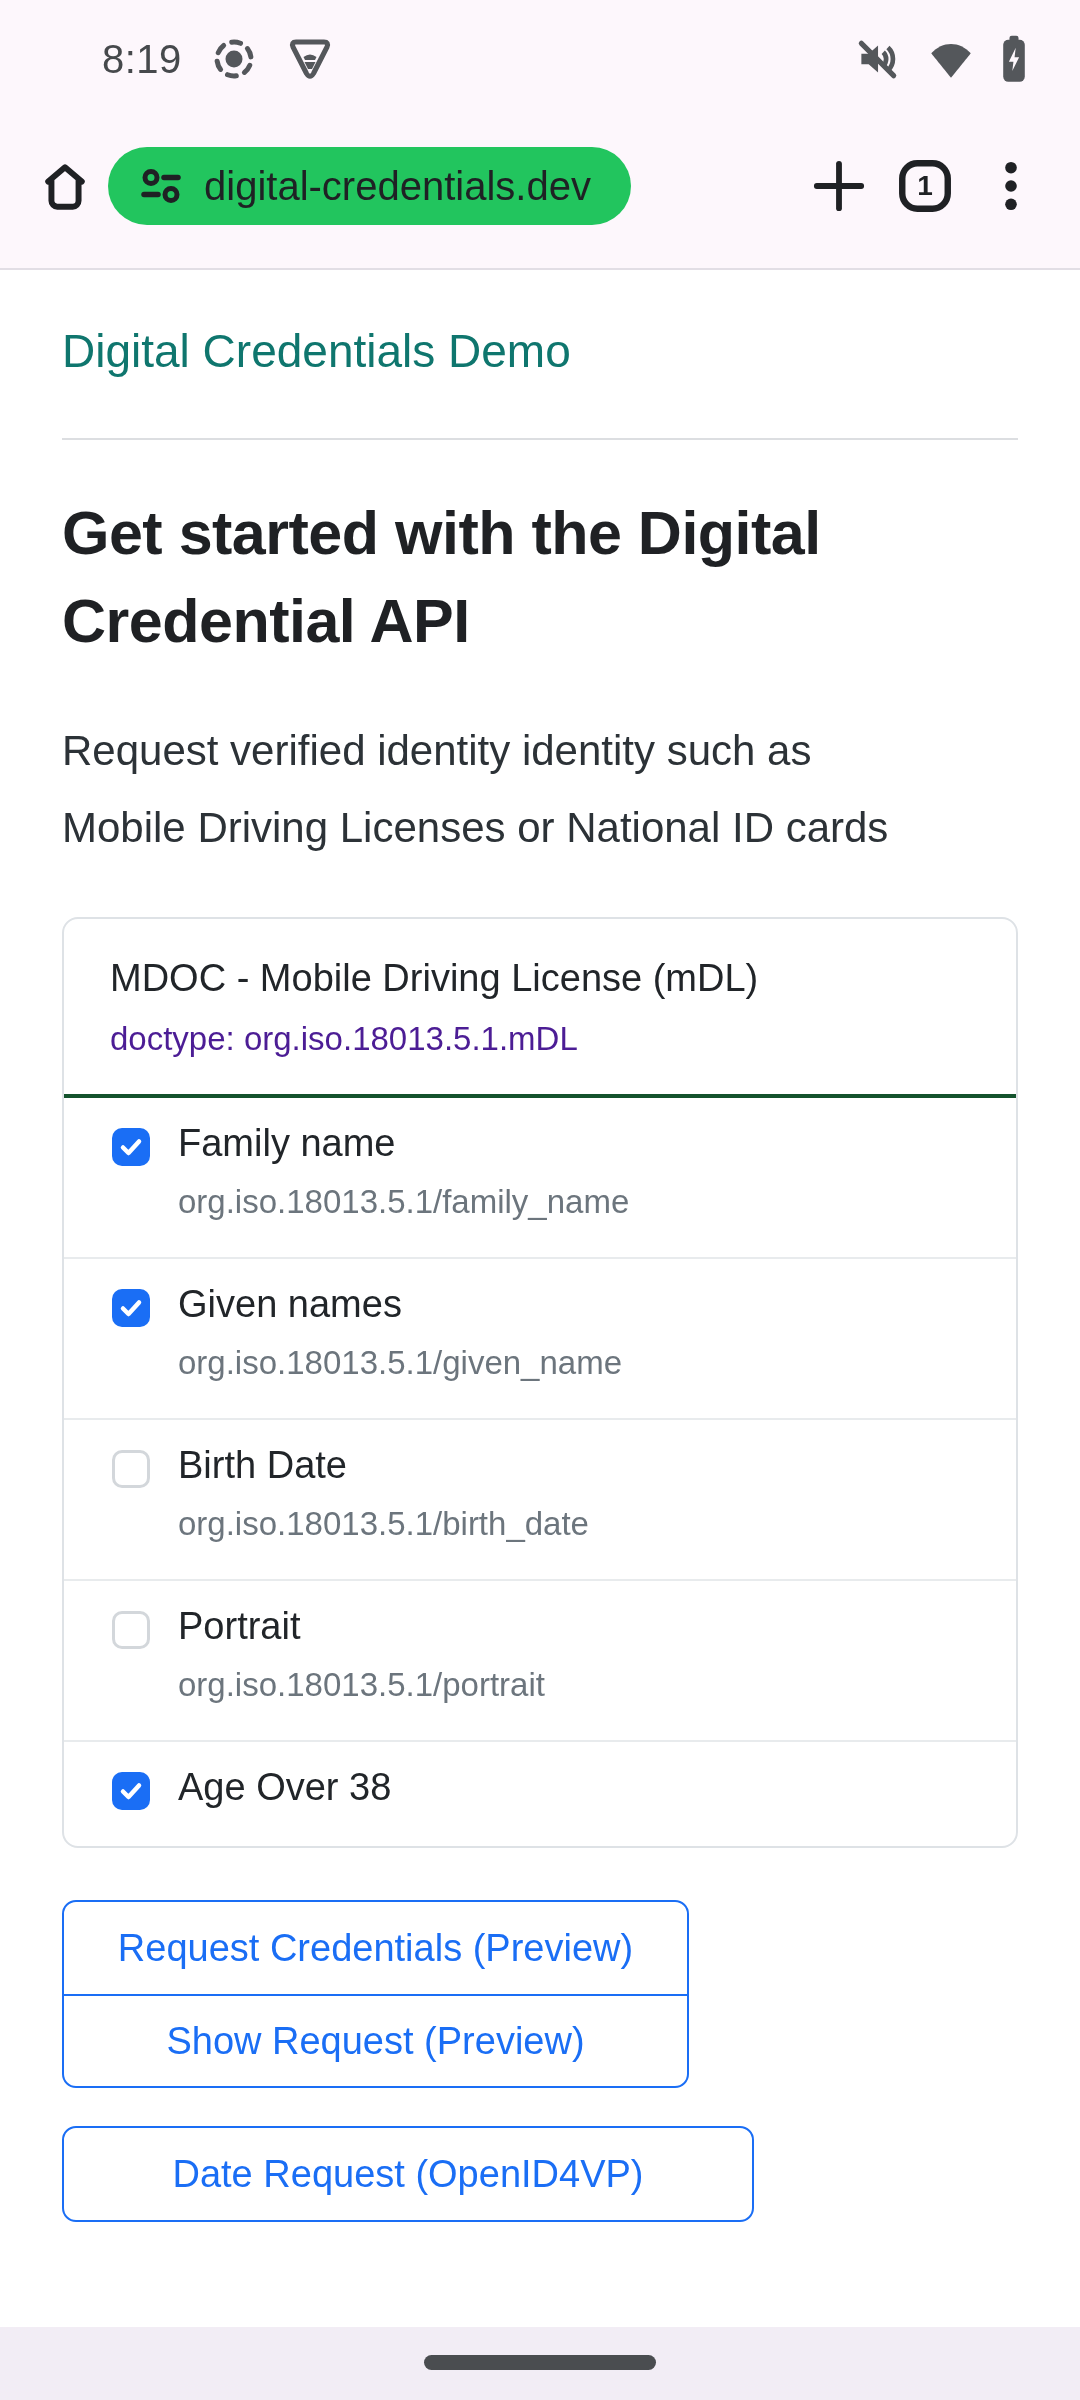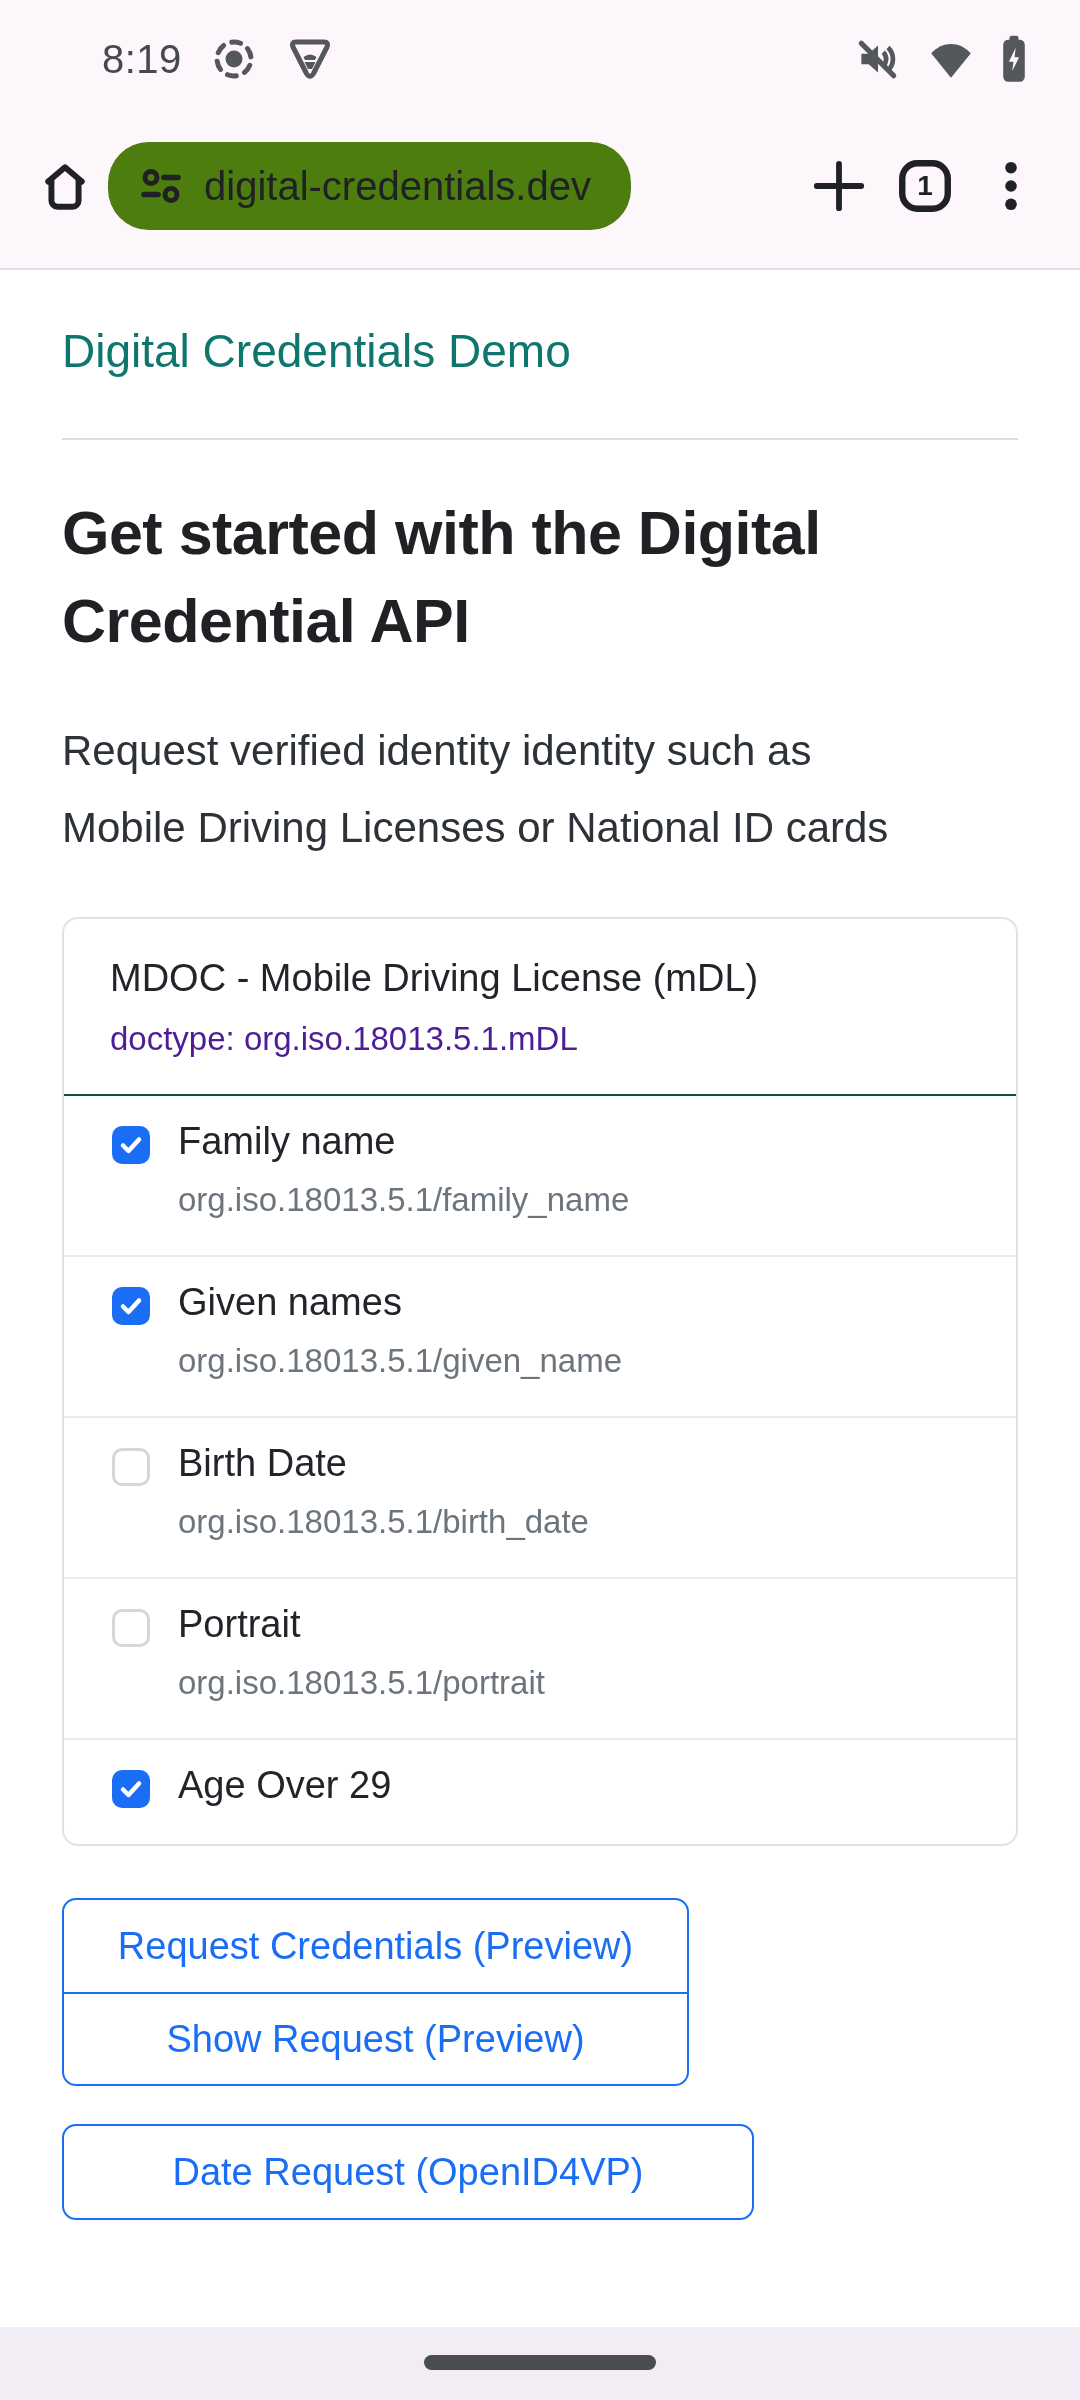--- a/index.html
+++ b/index.html
@@ -11,39 +11,39 @@
   
   .topbar { background:#FDF7FC; }
   .statusbar { height:118px; display:flex; align-items:center; padding:0 52px 0 58px; }
   .status-left { display:flex; align-items:center; gap:28px;margin-left:44px; }
   .status-time { font-size:40px; color:#46494c; letter-spacing:0.5px; }
   .status-right { margin-left:auto; display:flex; align-items:center; gap:24px; }
   .sicon { display:flex; align-items:center; justify-content:center; }
   .toolbar { height:150px; display:flex; align-items:center; padding:0 26px 14px 22px; }
   .tbtn { width:86px; height:96px; display:flex; align-items:center; justify-content:center; flex:none; }
   .omnibox {
-    height:88px; background:#4d7c0f; border-radius:41px;
+    height:78px; background:#22c55e; border-radius:41px;
     display:flex; align-items:center; padding:0 40px 0 30px; gap:20px; flex:none;
   }
   .omnibox-url { font-size:40px; color:#1f2124; }
   .toolbar-right { margin-left:auto; display:flex; align-items:center; }
   .tab-count-num {
     position:absolute; inset:0; display:flex; align-items:center; justify-content:center;
     font-size:28px; font-weight:bold; color:#1f2124;
   }
   .top-divider { height:2px; background:#E2DEE5; }
   
   .page { padding:0 62px; }
   .site-title { margin-top:54px; font-size:46px; font-weight:400; color:#0f766e; }
   .rule { margin-top:60px; height:2px; background:#DCDEE1; }
   .h1 { margin-top:50px; font-size:61px; font-weight:700; line-height:1.44; color:#1f2124; letter-spacing:-0.5px; }
   .sub { margin-top:46px; max-width:855px; font-size:42px; line-height:1.85; color:#2c3237; }
   
   .card { margin-top:50px; border:2px solid #DEE2E6; border-radius:16px; background:#fff; }
-  .card-header { padding:38px 44px 36px 46px; border-bottom:2px solid #14532d; }
+  .card-header { padding:38px 44px 36px 46px; border-bottom:4px solid #14532d; }
   .card-title { font-size:38px; color:#212529; }
   .card-doctype { margin-top:20px; font-size:33px; color:#4c1d95; }
   .field-row { display:flex; padding:24px 44px 36px 48px; border-bottom:2px solid #E8EBED; }
   .field-row:last-child { border-bottom:none; }
   .cb { width:38px; height:38px; border-radius:10px; flex:none; margin-top:6px;
         display:flex; align-items:center; justify-content:center; }
   .cb.checked { background:#1A6EF5; }
   .cb.unchecked { background:#fff; border:3px solid #D3D7DB; }
   .cb svg { display:block; }
   .field-text { margin-left:28px; }
@@ -203,21 +203,21 @@
     </span>
   </div>
 
   <div class="field-row">
     <span class="cb checked">
             <svg width="30" height="30" viewBox="0 0 30 30">
               <path d="M7 15.5 L12.5 21 L23 9.5" fill="none" stroke="#fff" stroke-width="4.5" stroke-linecap="round" stroke-linejoin="round"></path>
             </svg>
           </span>
     <span class="field-text">
-      <div class="field-label">Age Over 29</div>
+      <div class="field-label">Age Over 38</div>
     </span>
   </div>
 </div>
   </div>
 
   <div class="btn-group preview">
     <button class="obtn">Request Credentials (Preview)</button>
     <button class="obtn">Show Request (Preview)</button>
   </div>
 

